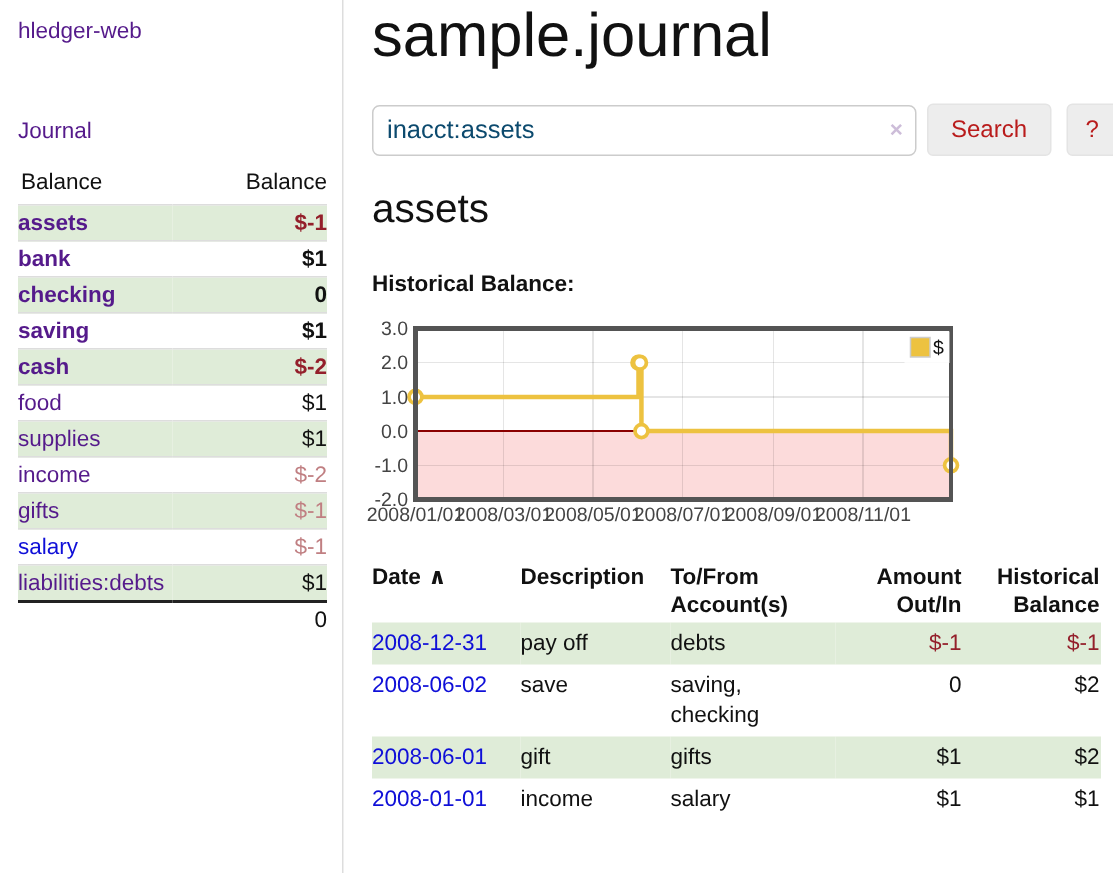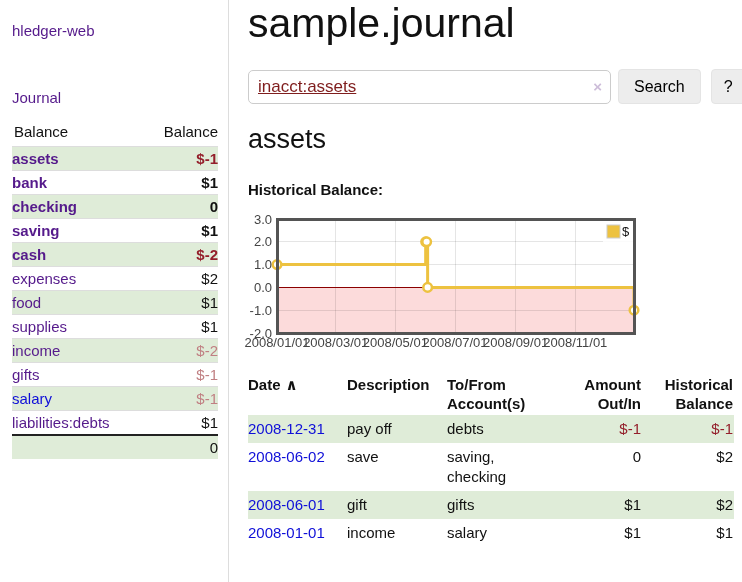--- a/index.html
+++ b/index.html
@@ -2,21 +2,21 @@
 <html><head>
 <meta charset="utf-8">
 <style>
   html,body{margin:0;padding:0;background:#fff;}
   body{width:742px;height:582px;overflow:hidden;
        font-family:"Liberation Sans","DejaVu Sans",sans-serif;color:#111;}
   .app{display:flex;width:742px;height:582px;}
 
   
   .sidebar{width:206px;padding:0 10px 0 12px;border-right:1px solid #ddd;min-height:582px;flex:none;}
-  .brand{display:block;margin-top:22px;font-size:15px;color:#551a8b;text-decoration:none;}
+  .brand{display:block;margin-top:12px;font-size:15px;color:#551a8b;text-decoration:none;}
   .journal-link{display:block;margin-top:50px;font-size:15px;color:#551a8b;text-decoration:none;}
   table.accounts{width:100%;border-collapse:collapse;margin-top:15px;font-size:15px;table-layout:fixed;}
   table.accounts th{font-weight:normal;text-align:left;padding:2px 0 6px 2px;}
   table.accounts th.bal{text-align:right;padding-right:0;}
   table.accounts td{padding:3px 0;border-top:1px solid #ddd;}
   table.accounts td.bal{text-align:right;white-space:nowrap;}
   tr.bold td, tr.bold a{font-weight:bold;}
   td.d0{padding-left:9px;}
   td.d1{padding-left:19px;}
   td.d2{padding-left:29px;}
@@ -25,24 +25,24 @@
   .neg{color:#941f2b;}
   .muted{color:#c07f82;}
   tr.total td{border-top:2px solid #222;font-weight:normal;}
 
   
   .main{flex:1;padding:0 8px 0 19px;min-width:0;}
   h1.page-title{margin:0;padding-top:3px;font-size:41px;font-weight:400;line-height:40px;}
   .searchform{margin-top:26px;display:flex;align-items:center;}
   .searchbox{position:relative;width:363px;margin-right:7px;flex:none;}
   .searchbox input{width:100%;box-sizing:border-box;height:34px;border:1px solid #ccc;border-radius:5px;
-      font-size:17px;padding:0 30px 0 9px;color:#7f1d1d;font-family:inherit;outline:none;text-decoration:underline;}
+      font-size:17px;padding:0 30px 0 9px;color:#0c4a6e;font-family:inherit;outline:none;}
   .clear-x{position:absolute;right:9px;top:8px;font-size:15px;font-weight:bold;color:#cdbdd9;cursor:pointer;line-height:17px;}
   .btn{height:35px;background:#ededed;border:1px solid #e4e4e4;border-radius:4px;font-size:16px;
-      color:#000000;padding:0 15px;font-family:inherit;cursor:pointer;}
+      color:#b91c1c;padding:0 15px;font-family:inherit;cursor:pointer;}
   .btn.help{padding:0 12px;margin-left:10px;}
   h2.acct-heading{margin:18px 0 0;font-size:27px;font-weight:400;line-height:34px;}
   h3.chart-title{margin:25px 0 12px;font-size:15px;font-weight:700;}
   svg.chart{display:block;margin:2px 0 0 -4px;}
 
   table.register{width:100%;border-collapse:collapse;margin-top:11px;font-size:15px;table-layout:fixed;}
   table.register th{text-align:left;vertical-align:top;padding:2px 8px 2px 0;line-height:19px;}
   table.register td{vertical-align:top;padding:4px 8px 4px 0;line-height:20px;}
   table.register th.r, table.register td.r{text-align:right;padding-right:1px;}
   table.register col.c-date{width:99px;}
@@ -84,24 +84,20 @@
         </tr>
         <tr class="bold">
           <td class="d2"><a class="acct" href="#">saving</a></td>
           <td class="bal">$1</td>
         </tr>
         <tr class="bold">
           <td class="d1"><a class="acct" href="#">cash</a></td>
           <td class="bal neg">$-2</td>
         </tr>
         <tr>
-          <td class="d0"><a class="acct" href="#">expenses</a></td>
-          <td class="bal">$2</td>
-        </tr>
-        <tr>
           <td class="d1"><a class="acct" href="#">food</a></td>
           <td class="bal">$1</td>
         </tr>
         <tr>
           <td class="d1"><a class="acct" href="#">supplies</a></td>
           <td class="bal">$1</td>
         </tr>
         <tr>
           <td class="d0"><a class="acct" href="#">income</a></td>
           <td class="bal muted">$-2</td>

